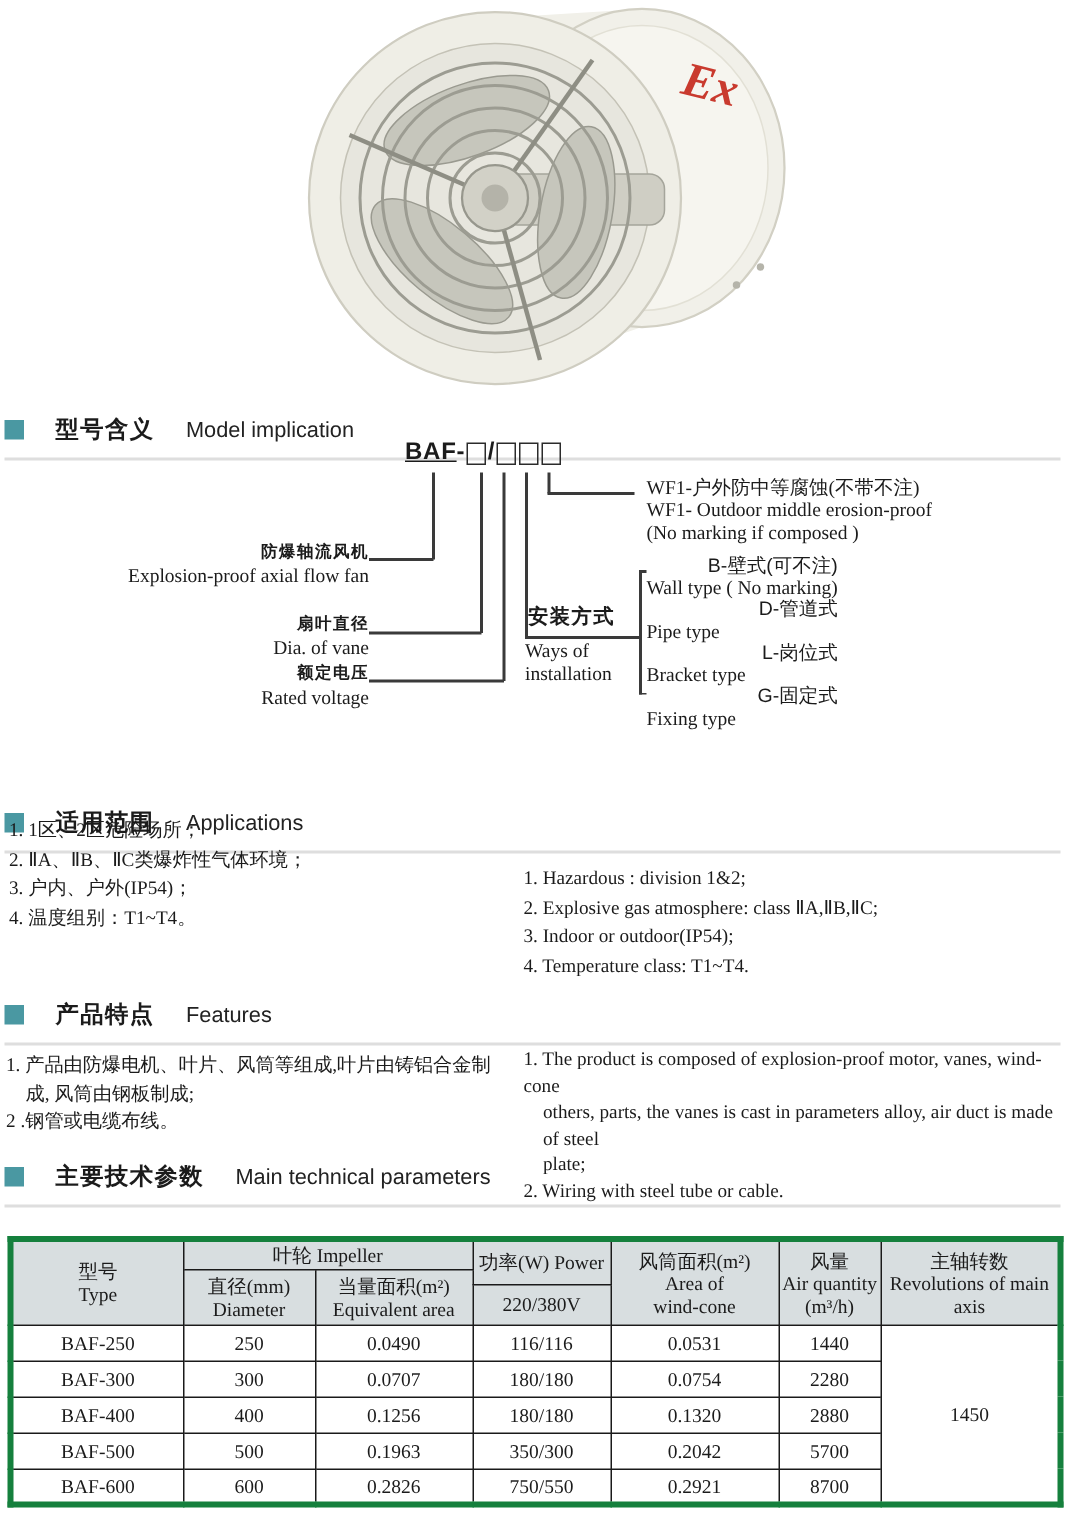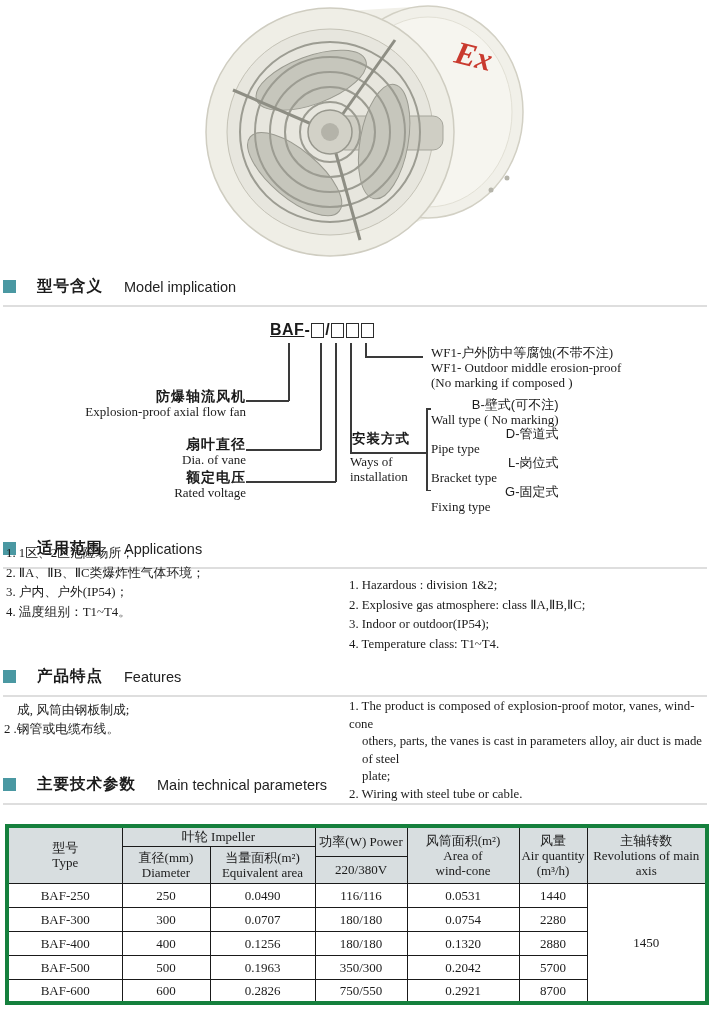--- a/index.html
+++ b/index.html
@@ -11,29 +11,29 @@
 
   
   .sec{position:absolute;left:3px;width:704px;display:flex;align-items:center;gap:21px;
        padding-bottom:8px;border-bottom:2px solid #dedede;
        font-family:"Liberation Sans",sans-serif;}
   .sec .sq{width:13px;height:13px;background:#4a98a2;flex:0 0 auto;}
   .sec .zh{font-weight:bold;font-size:15.5px;letter-spacing:1px;}
   .sec .en{font-size:14.5px;color:#222;}
 
   
-  .diagram{position:absolute;left:0;top:321px;width:710px;height:212px;font-size:13px;}
+  .diagram{position:absolute;left:0;top:293px;width:710px;height:212px;font-size:13px;}
   .mcode{position:absolute;left:270px;top:0;font-family:"Liberation Sans",sans-serif;
          font-weight:bold;font-size:16px;letter-spacing:.5px;display:flex;align-items:center;}
   .mcode .baf{text-decoration:underline;}
   .mbox{display:inline-block;width:11px;height:13px;border:1.5px solid #2b2b2b;margin:0 1px;}
   .vline{position:absolute;width:1.5px;background:#3a3a3a;}
   .hline{position:absolute;height:1.5px;background:#3a3a3a;}
   .lbl{position:absolute;left:0;width:246px;text-align:right;line-height:15px;}
-  .lbl .zh{font-family:"Liberation Sans",sans-serif;font-weight:bold;font-size:14px;letter-spacing:1px;}
+  .lbl .zh{font-family:"Liberation Sans",sans-serif;font-weight:bold;font-size:11px;letter-spacing:1px;}
   .lbl .en{font-size:13px;}
   .ways-zh{position:absolute;left:352px;top:109px;font-family:"Liberation Sans",sans-serif;
            font-weight:bold;font-size:13.5px;letter-spacing:1px;}
   .ways-en{position:absolute;left:350px;top:133px;font-size:13px;line-height:15px;}
   .wf1{position:absolute;left:431px;top:24px;font-size:13px;line-height:15px;}
   .opts{position:absolute;left:431px;top:77px;font-size:13px;line-height:14.5px;}
   .opts .opt-zh{font-family:"Liberation Sans",sans-serif;font-size:13px;text-align:right;}
 
   
   .list{position:absolute;font-size:12.8px;line-height:19.5px;}
@@ -185,20 +185,21 @@
     <div>4. Temperature class: T1~T4.</div>
   </div>
 
   <div class="sec" style="top:666px">
     <span class="sq"></span>
     <span class="zh">产品特点</span>
     <span class="en">Features</span>
   </div>
 
   <div class="feat" style="left:4px;top:701px;width:345px;line-height:18.5px">
+    <div>1. 产品由防爆电机、叶片、风筒等组成,叶片由铸铝合金制</div>
     <div class="indent1">成, 风筒由钢板制成;</div>
     <div>2 .钢管或电缆布线。</div>
   </div>
   <div class="feat" style="left:349px;top:698px;width:358px">
     <div>1. The product is composed of explosion-proof motor, vanes, wind-cone</div>
     <div class="indent1">others, parts, the vanes is cast in parameters alloy, air duct is made of steel</div>
     <div class="indent1">plate;</div>
     <div>2. Wiring with steel tube or cable.</div>
   </div>
 

